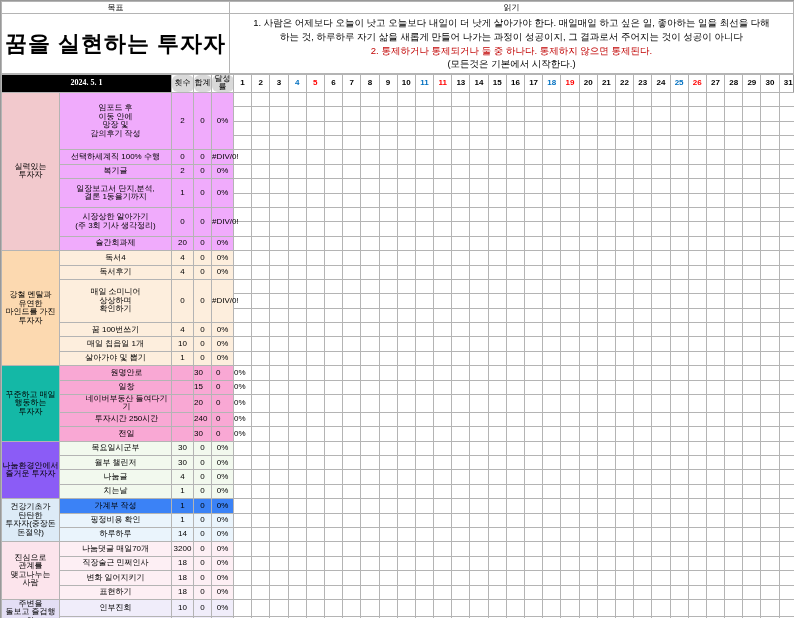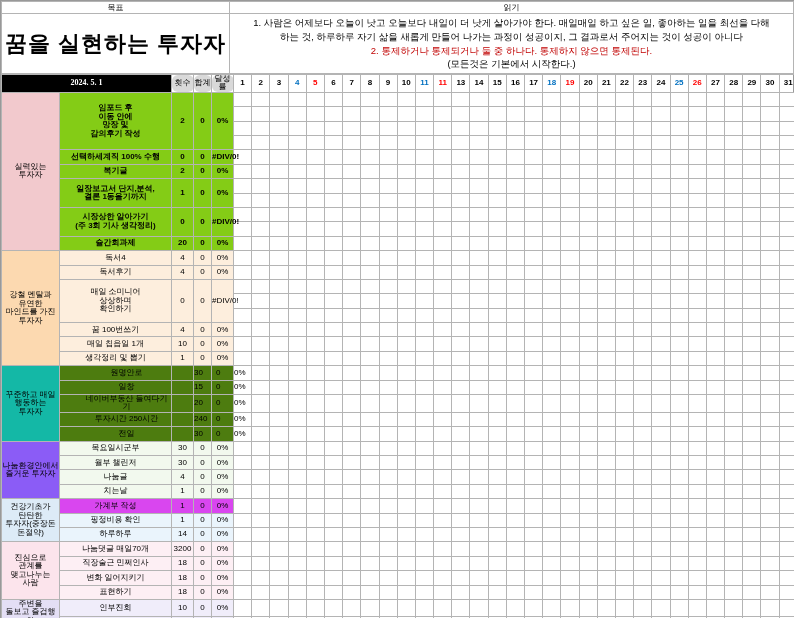--- a/index.html
+++ b/index.html
@@ -24,34 +24,34 @@
   .day-hd{font-size:9px;font-weight:bold;}
   .sat{color:#0070c0;}
   .sun{color:#ff0000;}
   .cat{font-size:8px;line-height:1.15;}
   .task{font-size:7.5px;}
   .num{font-size:7.5px;}
   .pct{font-size:7.5px;}
 
   
   .g1-cat{background:#f2c9cd;margin-left:48px;}
-  .g1-task{background:#84cc16;font-weight:bold;}
+  .g1-task{background:#f0abfc;}
   .g2-cat{background:#fcd9b0;}
   .g2-task{background:#fdeedd;}
   .g3-cat{background:#14b8a6;}
-  .g3-task{background:#4d7c0f;padding-left:22px;}
+  .g3-task{background:#f9a8d4;padding-left:22px;}
   .g4-cat{background:#8b5cf6;}
   .g4-task{background:#f2f9ee;}
   .g5-cat{background:#ddebf7;}
   .g5-task-plain{background:#eaf4fc;}
   .g6-cat{background:#fce4ec;}
   .g6-task{background:#fdeff4;}
   .g7-cat{background:#e4dff5;}
   .g7-task{background:#f0edfa;}
-  .hl-cyan{background:#d946ef;margin-top:21px;}
+  .hl-cyan{background:#3b82f6;margin-top:21px;}
   .empty{background:#fff;}
 </style>
 </head>
 <body>
 
 <div class="sheet">
 
   <table class="hdr">
     <colgroup>
       <col style="width:228px">
@@ -785,21 +785,21 @@
           <td class="empty"></td>
           <td class="empty"></td>
           <td class="empty"></td>
           <td class="empty"></td>
           <td class="empty"></td>
           <td class="empty"></td>
           <td class="empty"></td>
           <td class="empty"></td>
         </tr>
         <tr>
-          <td class="task g2-task">생각정리 및 뽑기</td>
+          <td class="task g2-task">살아가야 및 뽑기</td>
           <td class="num g2-task">1</td>
           <td class="num g2-task">0</td>
           <td class="pct g2-task">0%</td>
           <td class="empty"></td>
           <td class="empty"></td>
           <td class="empty"></td>
           <td class="empty"></td>
           <td class="empty"></td>
           <td class="empty"></td>
           <td class="empty"></td>

